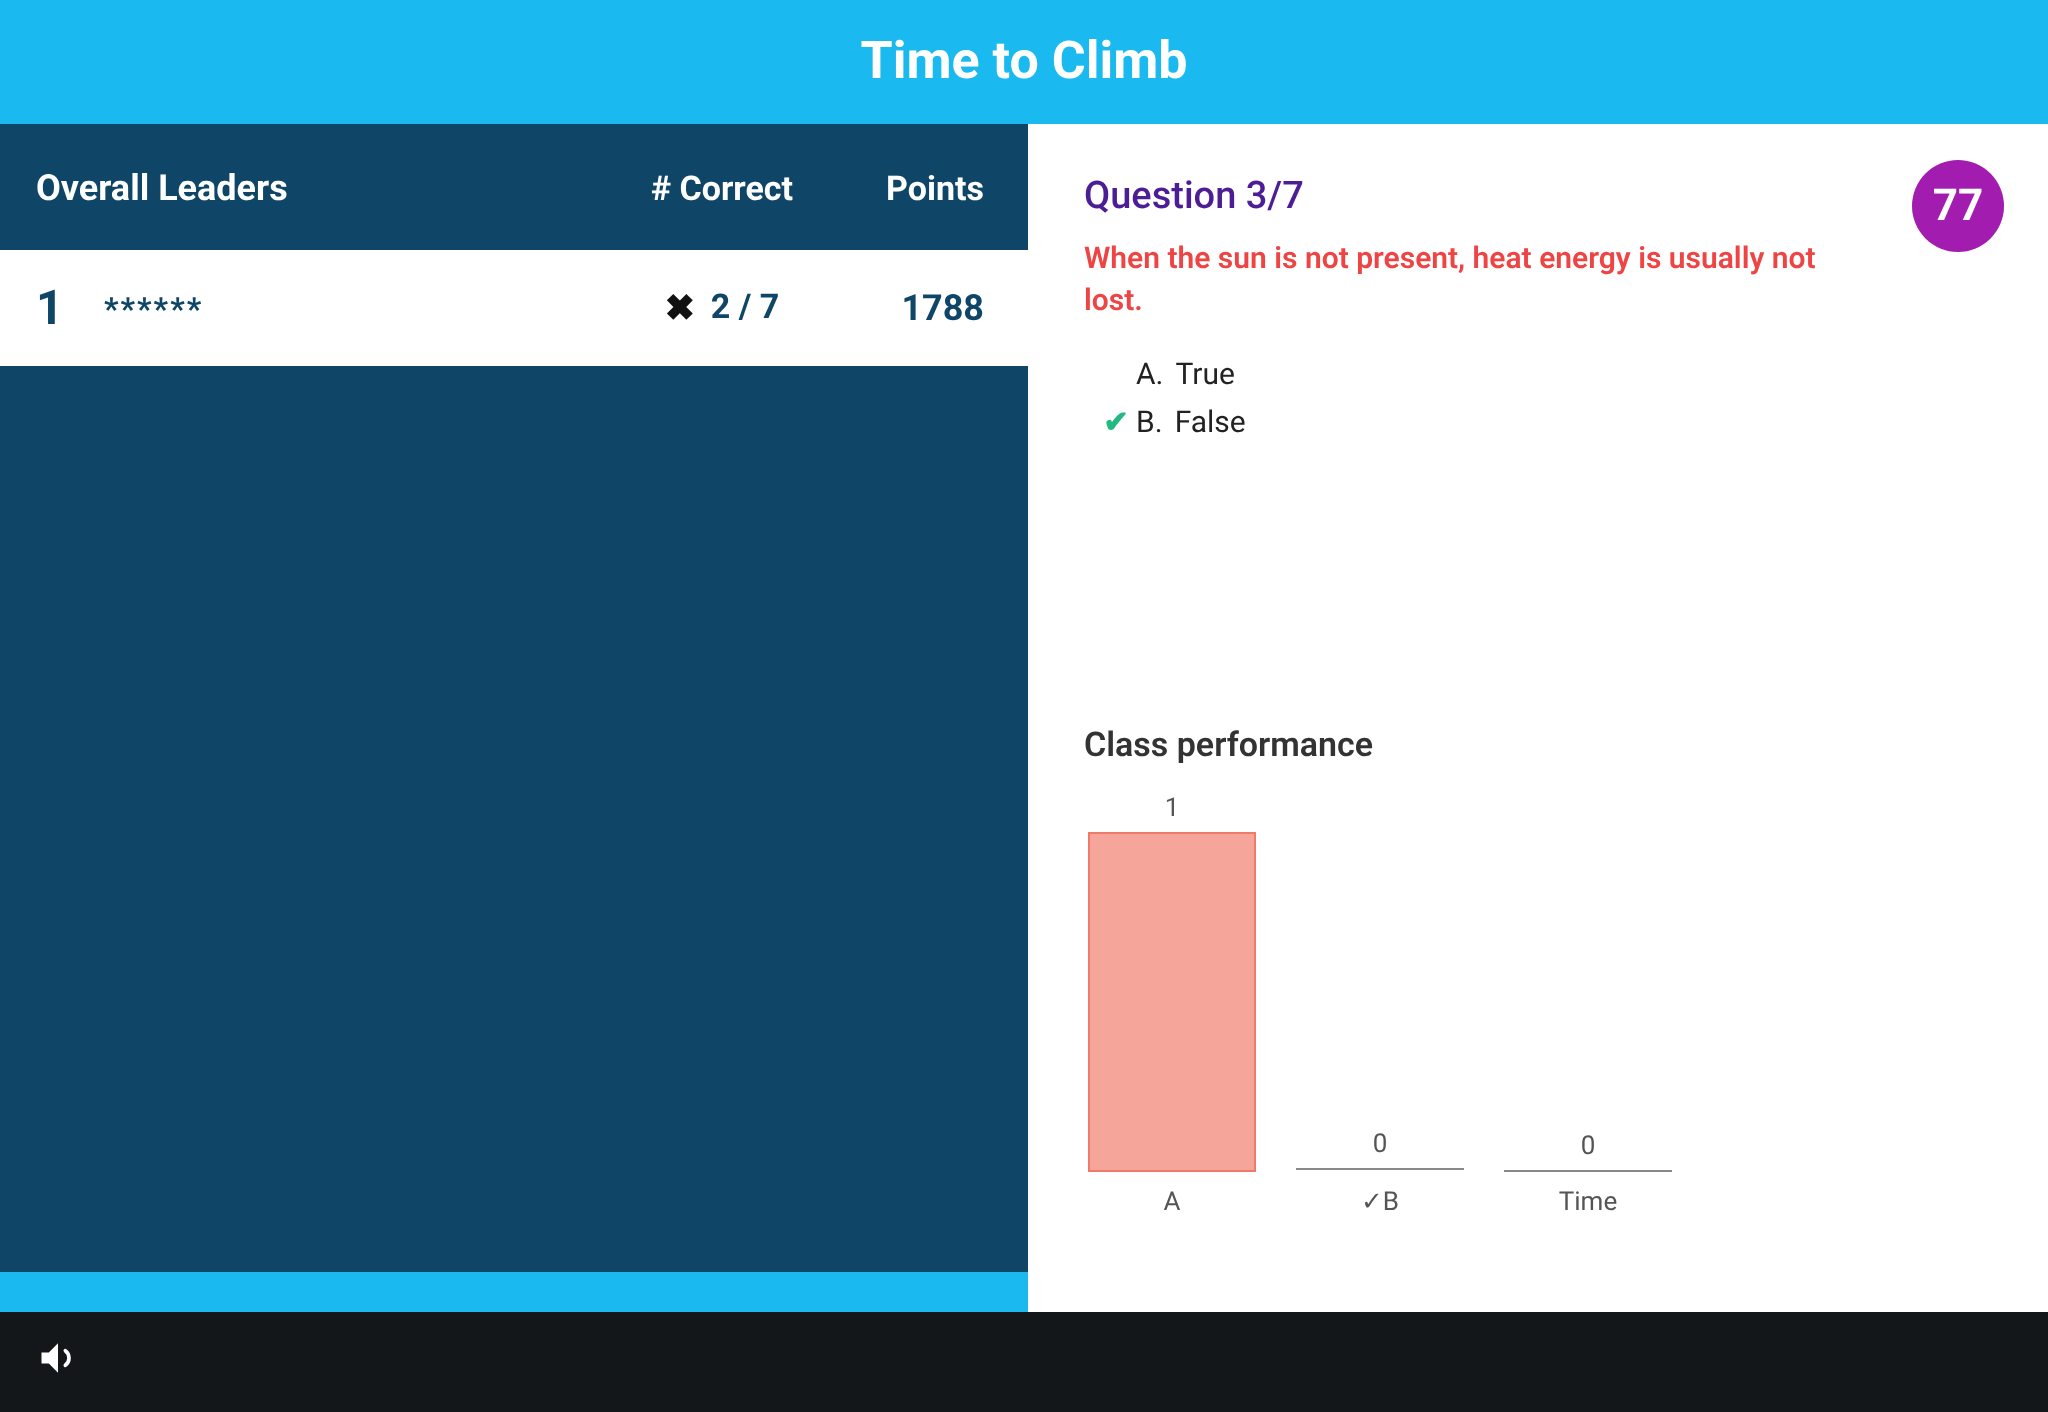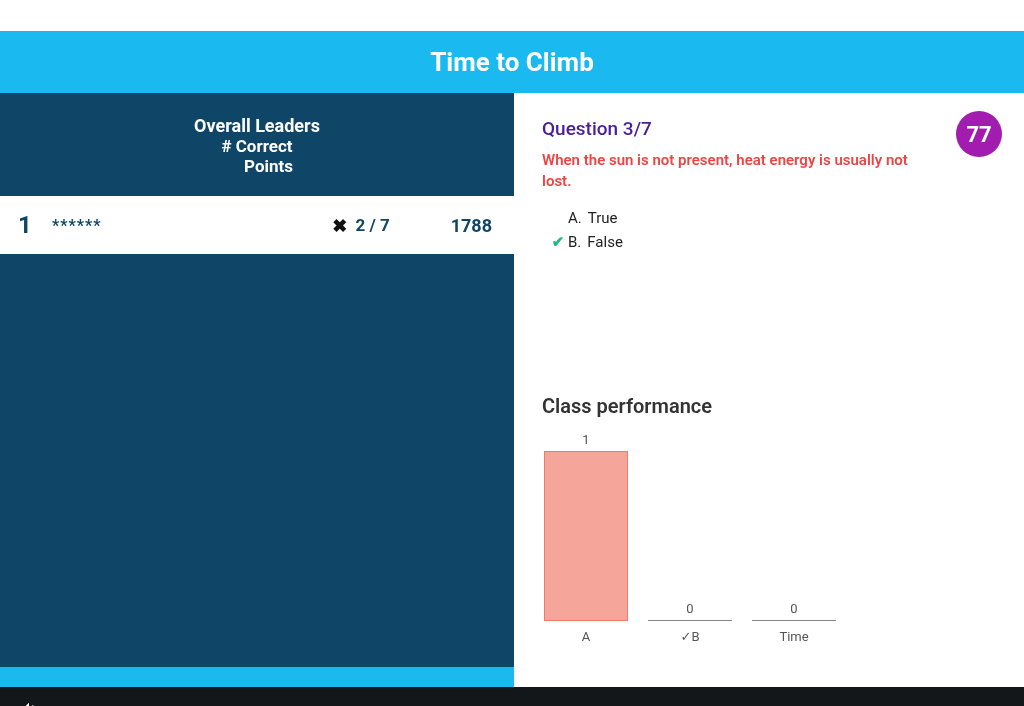--- a/index.html
+++ b/index.html
@@ -9,21 +9,20 @@
     height: 706px;
     overflow: hidden;
     background: #fff;
   }
   .header {
     background: #1ab9f0;
     height: 62px;
     display: flex;
     align-items: center;
     justify-content: center;
-    margin-top: 31px;
   }
   .header-title {
     color: #fff;
     font-size: 26px;
     font-weight: 700;
   }
   .main {
     display: flex;
     height: 594px;
   }
@@ -33,21 +32,20 @@
     position: relative;
     display: flex;
     flex-direction: column;
   }
   .leaders-header {
     display: flex;
     align-items: center;
     padding: 22px 18px 20px 18px;
     color: #fff;
     font-weight: 700;
-    flex-direction: column;
   }
   .lh-overall { flex: 1; font-size: 18px; }
   .lh-correct { width: 110px; text-align: center; font-size: 17px; }
   .lh-points { width: 80px; text-align: right; font-size: 17px; padding-right: 4px;}
   .leader-row {
     background: #fff;
     display: flex;
     align-items: center;
     height: 58px;
     padding: 0 18px;
@@ -118,21 +116,21 @@
   }
   .answer .check {
     width: 20px;
     color: #24b981;
     font-weight: 900;
     text-align: center;
   }
   .answer .blank { width: 20px; }
   .answer .letter { margin-right: 6px; }
   .cp-title {
-    font-size: 20px;
+    font-size: 17px;
     font-weight: 600;
     color: #333;
     margin-top: 120px;
     margin-bottom: 16px;
   }
   .chart {
     display: flex;
     align-items: flex-end;
     gap: 16px;
     height: 210px;

